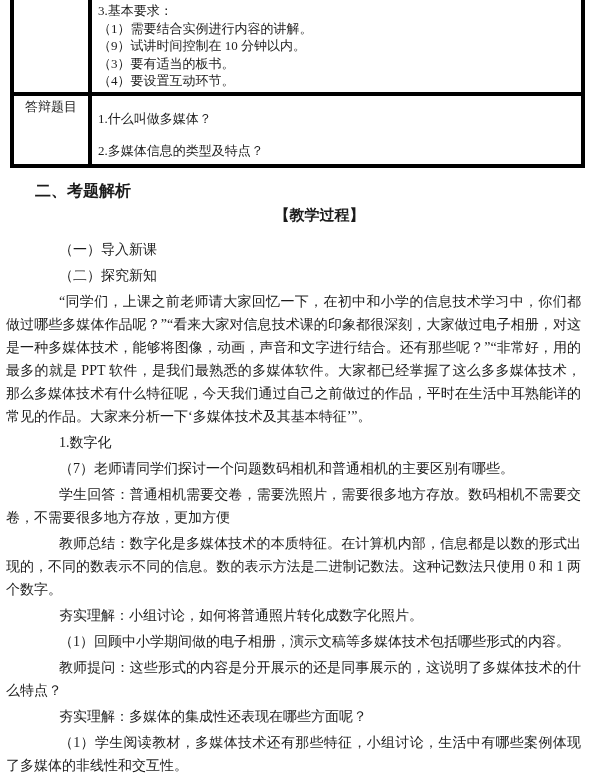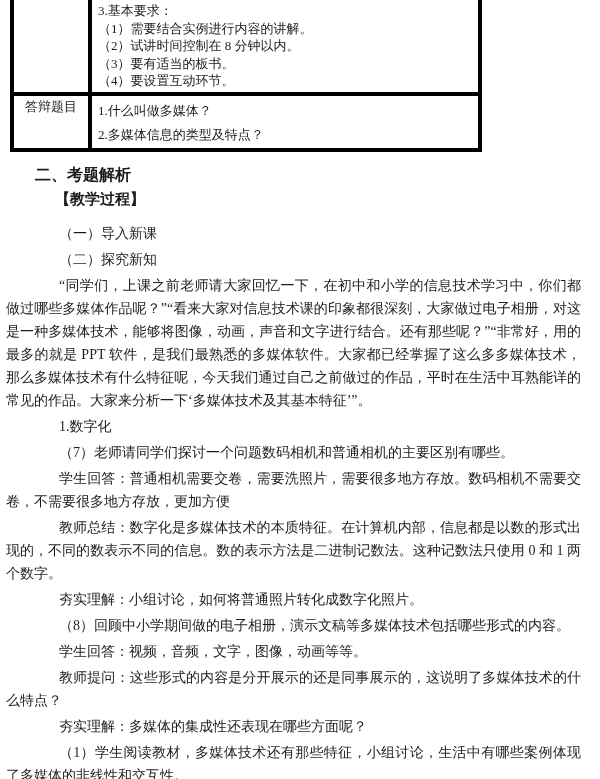--- a/index.html
+++ b/index.html
@@ -13,60 +13,61 @@
     overflow: hidden;
     color: #1c1c1c;
     font-family: "Liberation Serif", serif;
     position: relative;
   }
 
   
   table.doc-table {
     border-collapse: collapse;
     margin-left: 10px;
-    width: 472px;
+    width: 575px;
     table-layout: fixed;
   }
   table.doc-table td {
     border: 4px solid #000000;
     vertical-align: top;
     padding: 2px 6px;
     font-size: 13px;
   }
   table.doc-table tr.cut-row td {
     border-top: none;           
     height: 86px;
   }
   col.label-col  { width: 78px; }
   td.label-cell {
     text-align: center;
     vertical-align: middle;
     font-size: 13px;
   }
   .cell-line { line-height: 17.5px; }
   tr.defense-row td { height: 40px; }
-  tr.defense-row .cell-line { line-height: 22px; padding-top: 2px; }
+  tr.defense-row .cell-line { line-height: 22px; padding-top: 2px; margin-top: 8px; }
 
   
   .content {
     padding: 0 16px 0 3px;
   }
   .section-heading {
     font-family: "Liberation Sans", sans-serif;
     font-weight: bold;
     font-size: 16px;
     line-height: 19px;
     margin: 13px 0 3px 32px;
   }
   .sub-heading {
     font-family: "Liberation Sans", sans-serif;
     font-weight: bold;
     font-size: 15px;
     line-height: 23px;
     margin: 0 0 12px 52px;
+    text-align: center;
   }
   .content p {
     margin: 3px;
     font-size: 14px;
     line-height: 23px;
     text-align: justify;
     text-indent: 53px;
     word-break: break-all;
   }
 </style>
@@ -77,21 +78,21 @@
   <colgroup>
       <col class="label-col">
       <col>
     </colgroup>
   <tbody>
       <tr class="cut-row">
     <td class="label-cell"></td>
     <td>
       <div class="cell-line">3.基本要求：</div>
       <div class="cell-line">（1）需要结合实例进行内容的讲解。</div>
-      <div class="cell-line">（2）试讲时间控制在 8 分钟以内。</div>
+      <div class="cell-line">（9）试讲时间控制在 10 分钟以内。</div>
       <div class="cell-line">（3）要有适当的板书。</div>
       <div class="cell-line">（4）要设置互动环节。</div>
     </td>
   </tr>
   <tr class="defense-row">
     <td class="label-cell">答辩题目</td>
     <td>
       <div class="cell-line">1.什么叫做多媒体？</div>
       <div class="cell-line">2.多媒体信息的类型及特点？</div>
     </td>
@@ -103,18 +104,17 @@
   <div class="section-heading">二、考题解析</div>
   <div class="sub-heading">【教学过程】</div>
   <p>（一）导入新课</p>
   <p>（二）探究新知</p>
   <p>“同学们，上课之前老师请大家回忆一下，在初中和小学的信息技术学习中，你们都做过哪些多媒体作品呢？”“看来大家对信息技术课的印象都很深刻，大家做过电子相册，对这是一种多媒体技术，能够将图像，动画，声音和文字进行结合。还有那些呢？”“非常好，用的最多的就是 PPT 软件，是我们最熟悉的多媒体软件。大家都已经掌握了这么多多媒体技术，那么多媒体技术有什么特征呢，今天我们通过自己之前做过的作品，平时在生活中耳熟能详的常见的作品。大家来分析一下‘多媒体技术及其基本特征’”。</p>
   <p>1.数字化</p>
   <p>（7）老师请同学们探讨一个问题数码相机和普通相机的主要区别有哪些。</p>
   <p>学生回答：普通相机需要交卷，需要洗照片，需要很多地方存放。数码相机不需要交卷，不需要很多地方存放，更加方便</p>
   <p>教师总结：数字化是多媒体技术的本质特征。在计算机内部，信息都是以数的形式出现的，不同的数表示不同的信息。数的表示方法是二进制记数法。这种记数法只使用 0 和 1 两个数字。</p>
   <p>夯实理解：小组讨论，如何将普通照片转化成数字化照片。</p>
-  <p>（8）回顾中小学期间做的电子相册，演示文稿等多媒体技术包括哪些形式的内容。</p>
-  <p>学生回答：视频，音频，文字，图像，动画等等。</p>
+  <p>（1）回顾中小学期间做的电子相册，演示文稿等多媒体技术包括哪些形式的内容。</p>
   <p>教师提问：这些形式的内容是分开展示的还是同事展示的，这说明了多媒体技术的什么特点？</p>
   <p>夯实理解：多媒体的集成性还表现在哪些方面呢？</p>
   <p>（1）学生阅读教材，多媒体技术还有那些特征，小组讨论，生活中有哪些案例体现了多媒体的非线性和交互性。</p>
 </div>
 
 </body></html>

